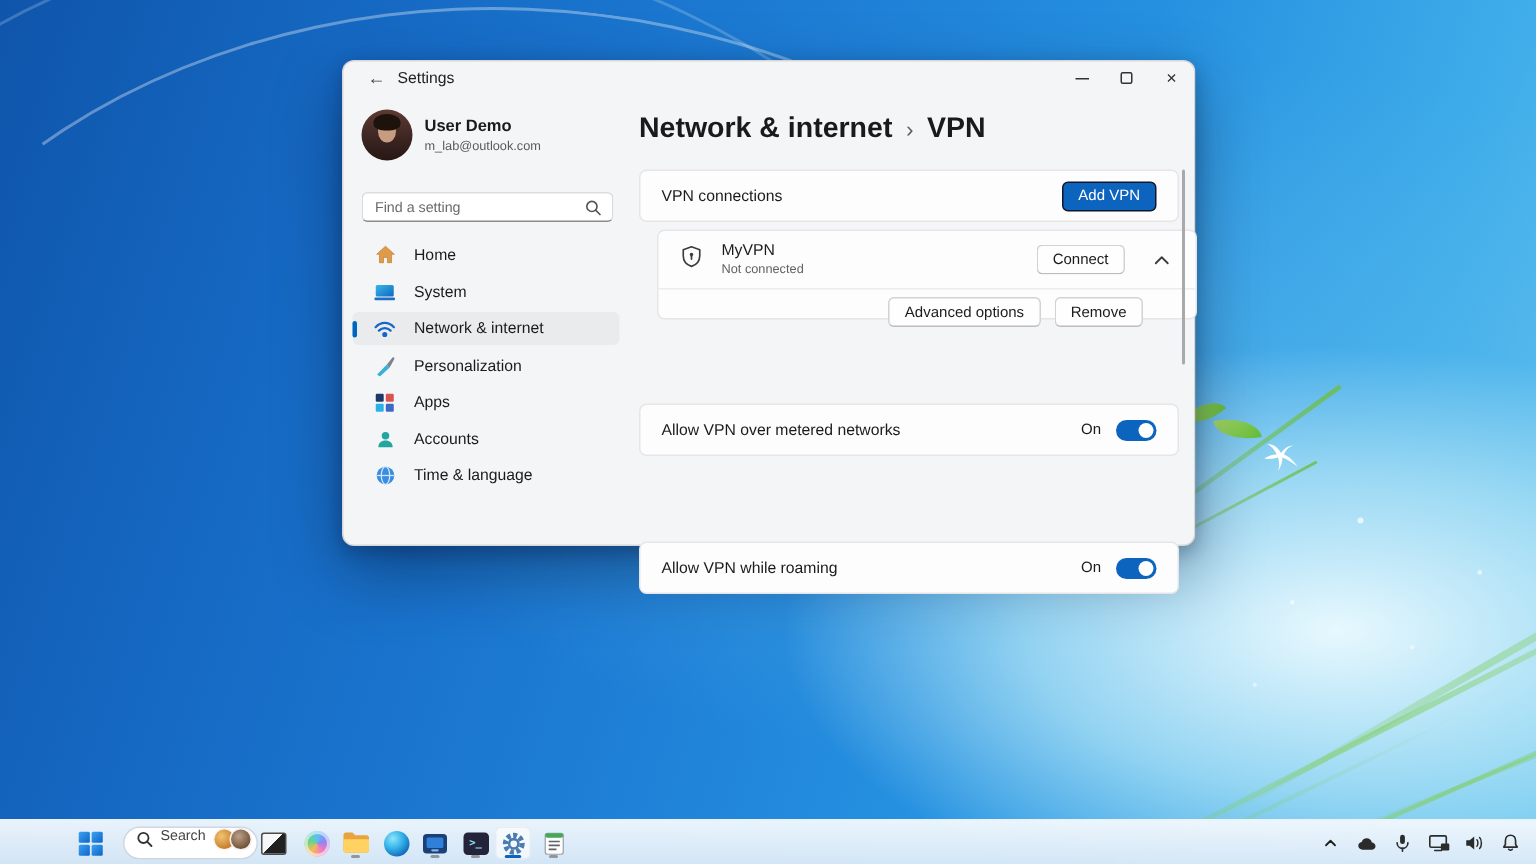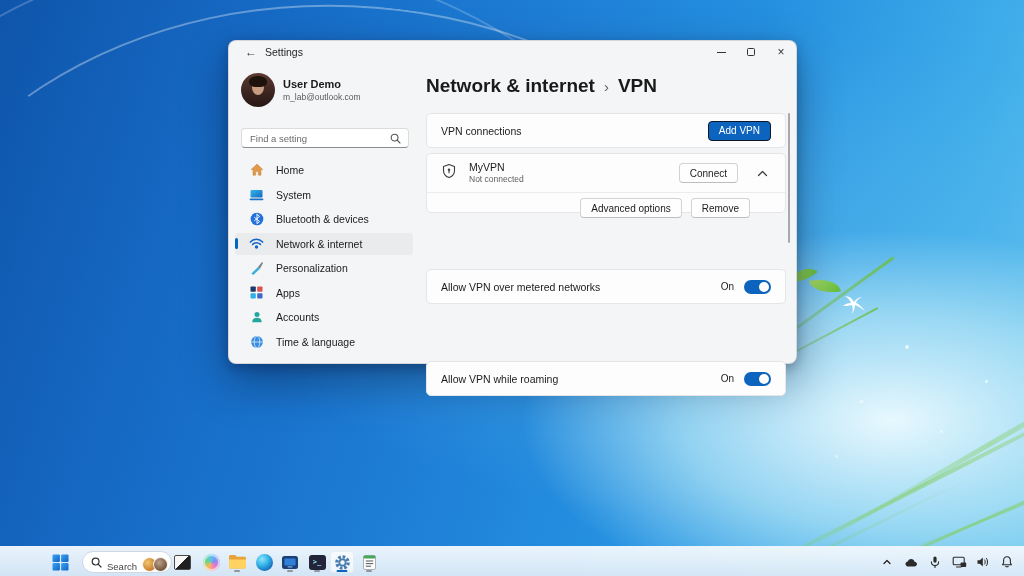--- a/index.html
+++ b/index.html
@@ -79,21 +79,21 @@
   .bc-sep { margin:0 9px; font-size:15px; color:#5f5f5f; }
   .bc-current { font-weight:bold; }
   .card { position:absolute; left:0; width:360px; background:#fdfdfd; border:1px solid #e6e6e8; border-radius:5px; }
   .card-row { display:flex; align-items:center; height:100%; padding:0 14px; }
   .card-label { font-size:10.5px; color:#1b1b1b; }
   .btn-primary { margin-left:auto; height:20px; padding:0 10px; background:#0c64be; color:#fff; border:1px solid #0f172a;
     border-radius:4px; font-size:10px; display:flex; align-items:center; cursor:pointer; }
   .btn-secondary { height:20px; padding:0 10px; background:#fefefe; color:#1b1b1b; border:1px solid #d2d2d4;
     border-bottom-color:#bdbdbf; border-radius:4px; font-size:10px; display:flex; align-items:center; cursor:pointer; }
   .card-vpnconn { top:50px; height:35px; }
-  .card-entry { top:90px; height:60px; }
+  .card-entry { top:90px; height:60px;margin-left:12px; }
   .entry-top { display:flex; align-items:center; height:38px; padding:0 12px 0 14px; }
   .entry-text { margin-left:12px; line-height:1.3; }
   .entry-name { font-size:10.5px; color:#1b1b1b; }
   .entry-status { font-size:8.5px; color:#616161; }
   .chev-btn { margin-left:13px; width:22px; height:20px; display:flex; align-items:center; justify-content:center; cursor:pointer; border-radius:3px; }
   .entry-divider { border-top:1px solid #ececee; }
   .entry-bottom { display:flex; align-items:center; justify-content:flex-end; height:30px; padding-right:35px; gap:9px; }
   .section-header { position:absolute; left:1px; top:184px; font-size:10.5px; font-weight:bold; color:#1b1b1b; }
   .card-toggle1 { top:206px; height:35px; }
   .card-toggle2 { top:254px; height:35px;margin-top:44px; }
@@ -101,21 +101,21 @@
   .toggle { margin-left:10px; width:27px; height:14px; background:#0c64be; border-radius:8px; position:relative; cursor:pointer; flex:0 0 27px; }
   .toggle::after { content:""; position:absolute; right:2px; top:2px; width:10px; height:10px; background:#fff; border-radius:50%; }
   .scrollbar { position:absolute; right:6px; top:72px; width:2.5px; height:130px; background:#a9a9ad; border-radius:2px; cursor:pointer; }
 
   
   .taskbar { position:absolute; left:0; bottom:0; width:1024px; height:30px;
     background:linear-gradient(180deg, rgba(240,247,253,0.97) 0%, rgba(216,233,247,0.97) 100%);
     border-top:1px solid rgba(255,255,255,0.5); }
   .tb-start { position:absolute; left:49px; top:5px; width:22px; height:20px; display:flex; align-items:center; justify-content:center; cursor:pointer; border-radius:4px; }
   .tb-search { position:absolute; left:82px; top:4px; width:90px; height:22px; background:#fff; border:1px solid #cfd8e2;
-    border-radius:11px; display:flex; align-items:flex-end; padding:0 3px 0 8px; cursor:pointer; }
+    border-radius:11px; display:flex; align-items:flex-start; padding:0 3px 0 8px; cursor:pointer; }
   .tb-search-label { margin-left:5px; font-size:9.5px; color:#444; flex:1; }
   .mini-img { width:15px; height:15px; border-radius:50%; border:1px solid rgba(255,255,255,0.9); flex:0 0 15px; }
   .mini1 { background:radial-gradient(circle at 35% 35%, #f2c571 0%, #c77f2e 70%, #9c5d1d 100%); }
   .mini2 { background:radial-gradient(circle at 40% 35%, #bda18b 0%, #7a5a42 65%, #4e382a 100%); margin-left:-4px; }
   .tb-icon { position:absolute; top:4px; width:24px; height:22px; display:flex; align-items:center; justify-content:center; cursor:pointer; border-radius:4px; }
   .tb-active-bg { background:rgba(255,255,255,0.65); box-shadow:inset 0 0 0 1px rgba(0,0,0,0.05); }
   .run-dot { position:absolute; bottom:1px; left:50%; transform:translateX(-50%); width:6px; height:2.5px; border-radius:2px; background:#8f969e; }
   .run-dot.active { width:11px; background:#0c64be; }
   .ic-taskview { width:17px; height:15px; border:1px solid #4a4a4a; border-radius:2px;
     background:linear-gradient(135deg, #f7f7f7 0 48%, #202020 48% 100%); }
@@ -209,29 +209,20 @@
                     <stop offset="0" stop-color="#36b7ea"></stop>
                     <stop offset="1" stop-color="#1268c0"></stop>
                   </linearGradient>
                 </defs>
                 <rect x="1.5" y="3" width="12" height="7.6" rx="1" fill="url(#sysg)"></rect>
                 <rect x="0.6" y="11.4" width="13.8" height="1.8" rx="0.9" fill="#1b6fc4"></rect>
               </svg>
           </span>
           <span class="nav-label">System</span>
         </div>
-        <div class="nav-item">
-          <span class="nav-ic">
-            <svg width="14" height="14" viewBox="0 0 15 15">
-                <circle cx="7.5" cy="7.5" r="6.8" fill="#2271dd"></circle>
-                <path d="M7.5 2.5 L7.5 12.5 L10.3 10.2 L4.9 5.8 M7.5 2.5 L10.3 4.8 L4.9 9.2" stroke="#fff" stroke-width="1" fill="none" stroke-linejoin="round" stroke-linecap="round"></path>
-              </svg>
-          </span>
-          <span class="nav-label">Bluetooth &amp; devices</span>
-        </div>
         <div class="nav-item selected">
           <span class="nav-ic">
             <svg width="15" height="15" viewBox="0 0 15 15">
                 <path d="M1.4 6.1 C3.1 4.3 5.2 3.3 7.5 3.3 C9.8 3.3 11.9 4.3 13.6 6.1" stroke="#1466c8" stroke-width="1.5" fill="none" stroke-linecap="round"></path>
                 <path d="M3.6 8.4 C4.7 7.3 6 6.7 7.5 6.7 C9 6.7 10.3 7.3 11.4 8.4" stroke="#1466c8" stroke-width="1.5" fill="none" stroke-linecap="round"></path>
                 <circle cx="7.5" cy="11" r="1.7" fill="#1466c8"></circle>
               </svg>
           </span>
           <span class="nav-label">Network &amp; internet</span>
         </div>

